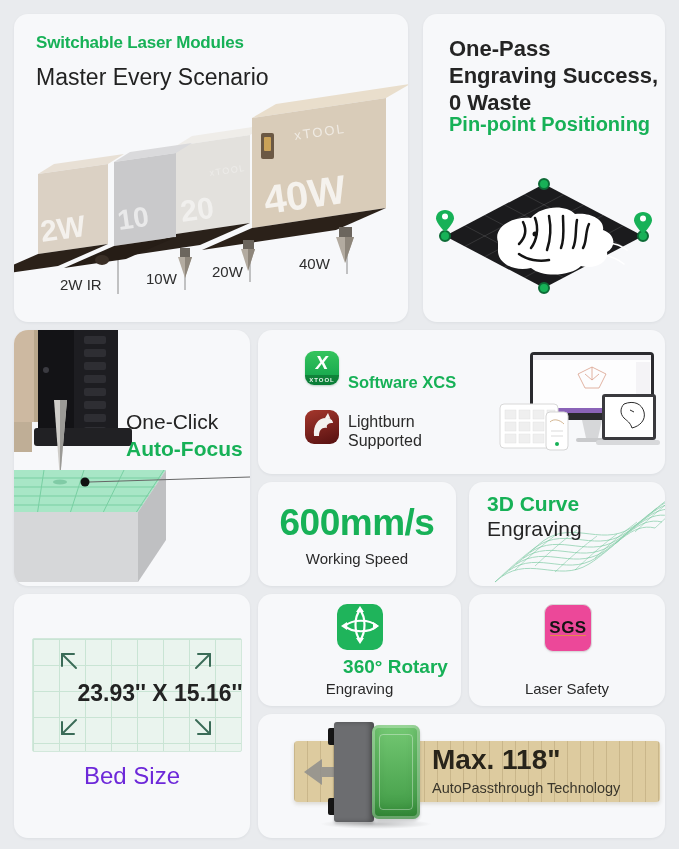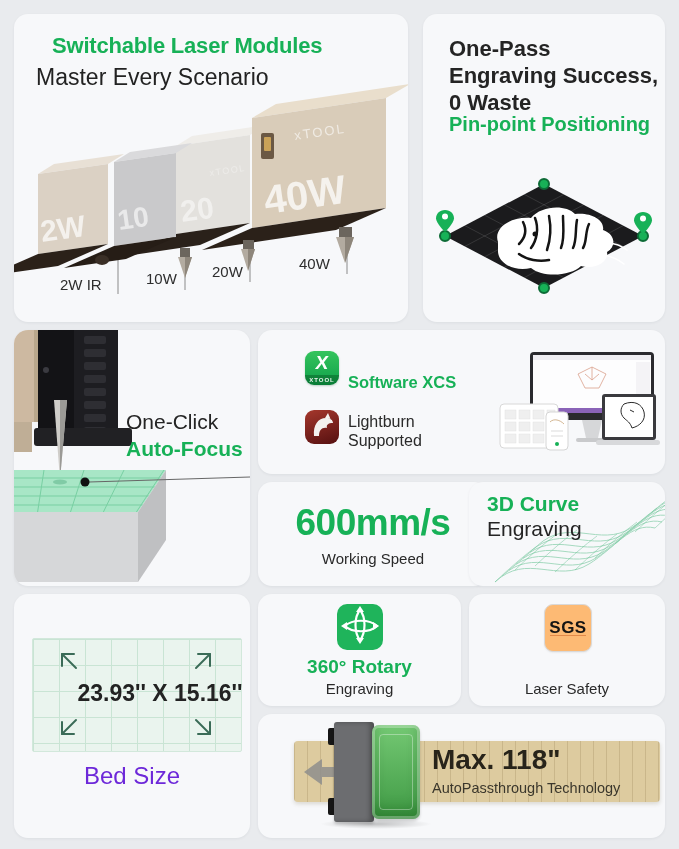--- a/index.html
+++ b/index.html
@@ -7,28 +7,28 @@
   body{background:#e9ebee;font-family:"Liberation Sans",sans-serif;color:var(--dark);}
   #canvas{position:relative;width:679px;height:849px;background:#e9ebee;overflow:hidden;}
   .card{position:absolute;background:#f7f8fa;border-radius:14px;box-shadow:0 1px 3px rgba(20,30,50,.06);overflow:hidden;}
   .abs{position:absolute;}
   svg{display:block;font-family:"Liberation Sans",sans-serif;}
   
   #c1{left:14px;top:14px;width:394px;height:308px;}
   #c2{left:423px;top:14px;width:242px;height:308px;}
   #c3{left:14px;top:330px;width:236px;height:256px;}
   #c4{left:258px;top:330px;width:407px;height:144px;}
-  #c5{left:258px;top:482px;width:198px;height:104px;padding-left:32px;}
+  #c5{left:258px;top:482px;width:198px;height:104px;}
   #c6{left:469px;top:482px;width:196px;height:104px;}
   #c7{left:14px;top:594px;width:236px;height:244px;}
   #c8{left:258px;top:594px;width:203px;height:112px;}
   #c9{left:469px;top:594px;width:196px;height:112px;}
   #c10{left:258px;top:714px;width:407px;height:124px;}
   
-  .c1-title{left:38px;top:19px;font-size:22px;font-weight:800;color:var(--green);letter-spacing:-.2px;}
+  .c1-title{left:22px;top:19px;font-size:17px;font-weight:800;color:var(--green);letter-spacing:-.2px;}
   .c1-sub{left:22px;top:50px;font-size:23px;font-weight:400;color:#222;}
   .m-art{left:0;top:0;}
   .m-label{font-size:15px;color:#2e2e2e;}
   
   .c2-line{left:26px;font-size:22px;font-weight:600;color:#242424;}
   .c2-hl{left:26px;top:99px;font-size:20px;font-weight:800;color:var(--green);}
   
   .c3-text{left:112px;top:78px;line-height:27px;font-size:21px;}
   .c3-l1{font-weight:500;color:#242424;}
   .c3-l2{font-weight:800;color:var(--green);}
@@ -52,25 +52,25 @@
   .cv-sub{left:18px;top:35px;font-size:21px;color:#242424;z-index:2;}
   
   .bed-grid{left:18px;top:44px;width:208px;height:112px;border-radius:2px;border:1px solid #d2e8db;
     background-color:#eaf4ee;
     background-image:repeating-linear-gradient(to right,#c9e4d4 0 1px,transparent 1px 26px),
                      repeating-linear-gradient(to bottom,#c9e4d4 0 1px,transparent 1px 26px);}
   .bed-dim{left:18px;top:86px;width:208px;text-align:center;font-size:23px;font-weight:800;color:#222;padding-left:24px;}
   .bed-lbl{left:0;width:100%;top:168px;text-align:center;font-size:24px;color:#6d28d9;}
   
   .tile-icon{left:79px;top:10px;}
-  .sgs-badge{left:75px;top:10px;width:46px;height:46px;background:#fdba74;border:1px solid #d9d9d9;border-radius:9px;
+  .sgs-badge{left:75px;top:10px;width:46px;height:46px;background:#ec4899;border:1px solid #d9d9d9;border-radius:9px;
     box-shadow:0 1px 2px rgba(0,0,0,.06);}
   .sgs-txt{position:absolute;left:0;right:0;top:13px;text-align:center;font-size:17px;font-weight:900;color:#141414;letter-spacing:.5px;}
   .sgs-line{position:absolute;left:5px;right:5px;top:30px;height:1px;background:#e28a4a;}
-  .tile-title{left:0;width:100%;top:62px;text-align:center;font-size:19px;font-weight:800;color:var(--green);}
+  .tile-title{left:0;width:100%;top:62px;text-align:center;font-size:19px;font-weight:800;color:var(--green);padding-left:36px;}
   .tile-sub{left:0;width:100%;top:86px;text-align:center;font-size:15px;color:#2a2a2a;}
   
   .plank{left:36px;top:27px;width:366px;height:61px;border-radius:4px;background-color:#ddcb9f;
     background-image:repeating-linear-gradient(to right,rgba(150,128,84,.28) 0 1px,transparent 1px 13px);
     box-shadow:0 2px 4px rgba(90,70,30,.18);}
   .pt-arrow{left:44px;top:42px;}
   .m-gray{left:76px;top:8px;width:40px;height:100px;background:#6c6d70;border-radius:3px;
     box-shadow:inset -4px 0 5px rgba(0,0,0,.28), 0 2px 3px rgba(0,0,0,.2);}
   .clamp{left:70px;width:9px;height:17px;background:#161616;border-radius:2px;}
   .clamp.top{top:14px;} .clamp.bot{top:84px;}

